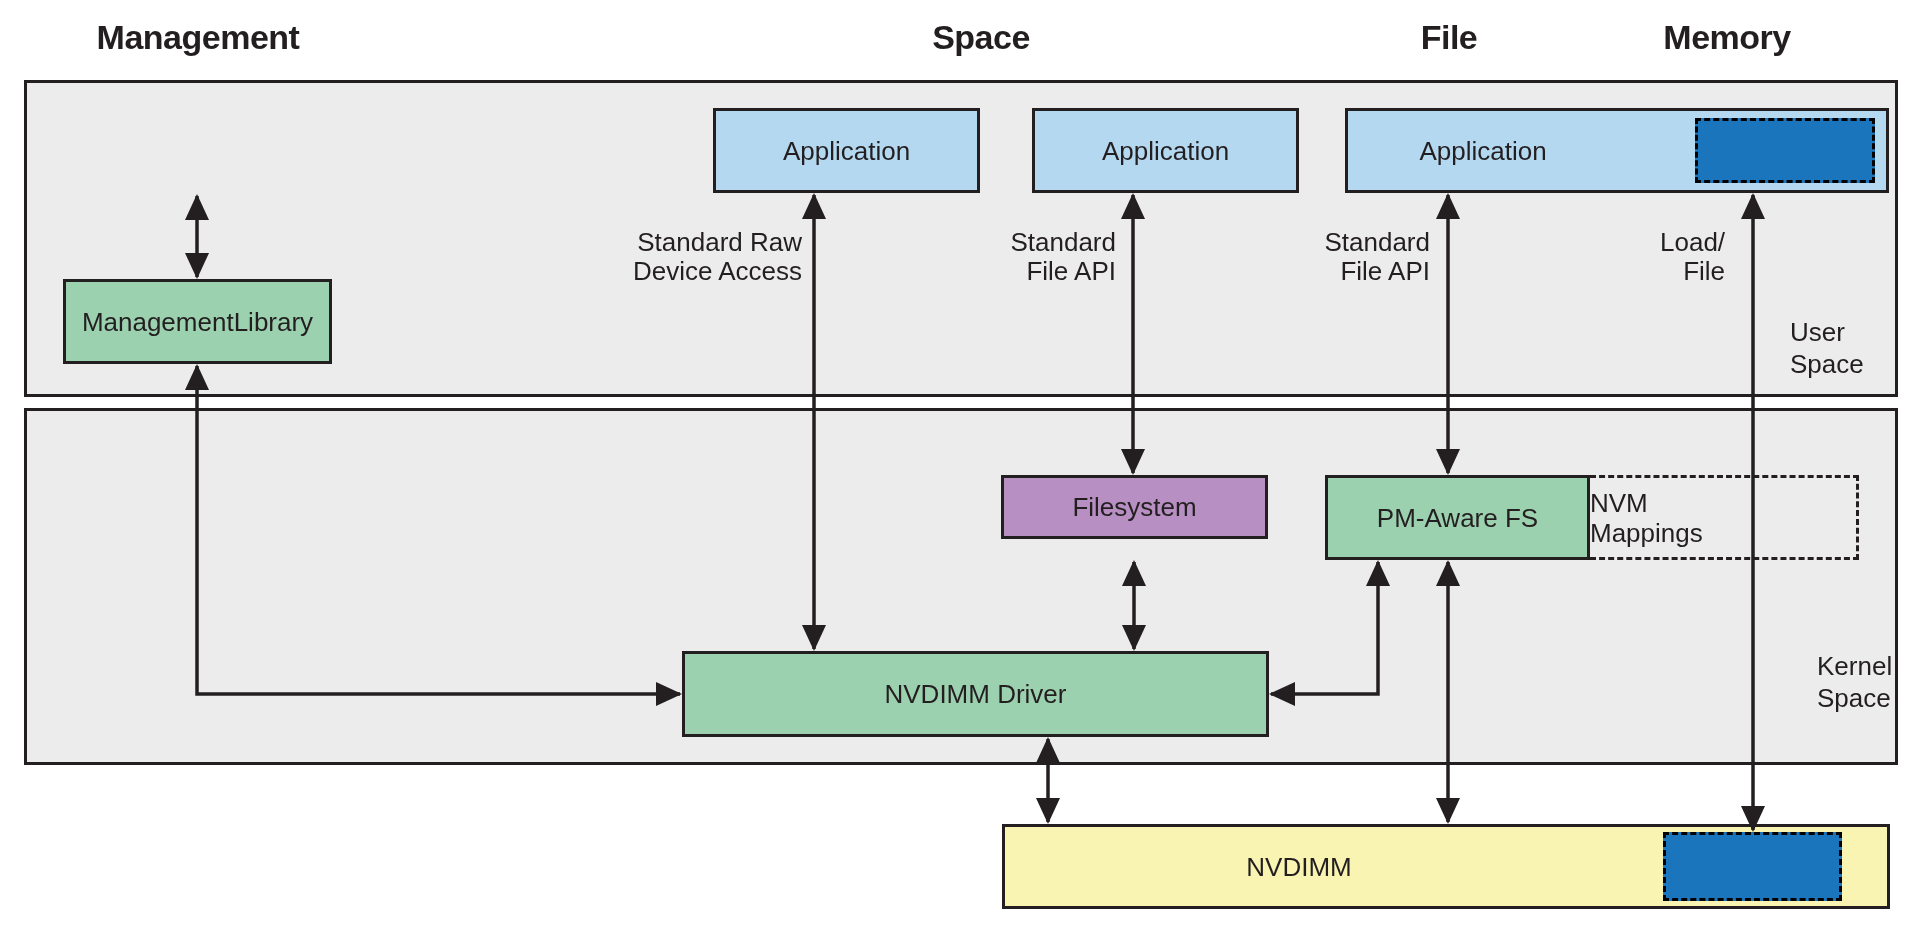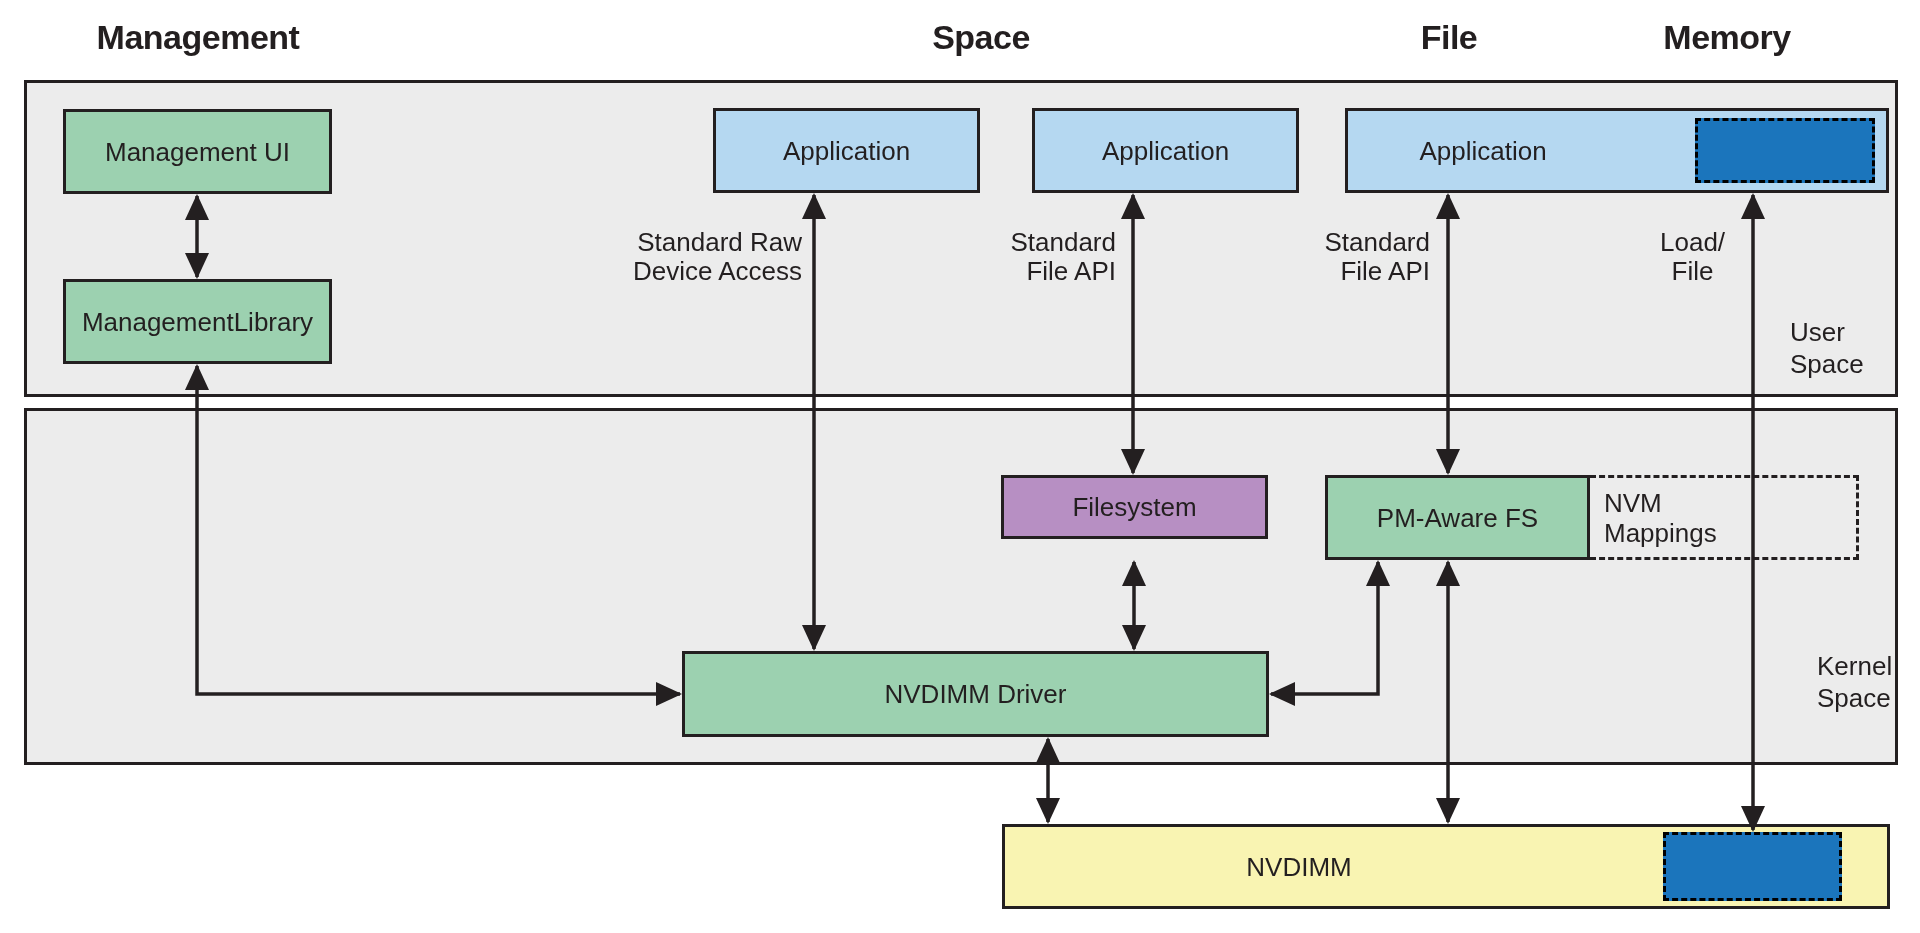--- a/index.html
+++ b/index.html
@@ -31,56 +31,53 @@
   .b-app3{left:1313px; top:108px; width:544px; height:85px; justify-content:flex-start;}
   .app3-label{position:absolute; left:0; top:0; width:270px; height:100%;
     display:flex; align-items:center; justify-content:center;}
   .dashed-blue{position:absolute; background:var(--blue-dark);
     border:3px dashed #000;}
   .b-app3 .dashed-blue{left:347px; top:7px; width:180px; height:65px;}
   .b-filesystem{left:1001px; top:475px; width:267px; height:64px;}
   .b-pmfs{left:1325px; top:475px; width:265px; height:85px;}
   .b-nvmmap{left:1590px; top:475px; width:269px; height:85px;
     background:transparent; border:3px dashed var(--ink); border-left:none;
-    justify-content:flex-start; text-align:left; padding-left:14px;}
+    justify-content:flex-start; text-align:left; }
   .b-driver{left:682px; top:651px; width:587px; height:86px;}
   .b-nvdimm{left:1002px; top:824px; width:888px; height:85px; justify-content:flex-start;}
   .nvdimm-label{position:absolute; left:0; top:0; width:588px; height:100%;
     display:flex; align-items:center; justify-content:center;}
   .b-nvdimm .dashed-blue{left:658px; top:5px; width:179px; height:69px;}
 
   .anno{position:absolute; font-size:26px; line-height:29px; white-space:nowrap;}
   .anno .ln{display:block;}
   .a-stdraw{left:570px; top:228px; width:232px; text-align:right;}
   .a-sfa1{left:980px; top:228px; width:136px; text-align:right;}
   .a-sfa2{left:1294px; top:228px; width:136px; text-align:right;}
-  .a-loadstore{left:1660px; top:228px; text-align:center;}
+  .a-loadstore{left:1660px; top:228px; text-align:right;}
   .a-user{left:1790px; top:316px; line-height:32px;}
   .a-kernel{left:1780px; top:650px; line-height:32px;margin-left:37px;}
 
   svg.arrows{position:absolute; left:0; top:0; pointer-events:none;}
   svg.arrows .sh{stroke:var(--ink); stroke-width:3.5; fill:none;}
   svg.arrows .hd{fill:var(--ink); stroke:none;}
 </style>
 </head>
 <body>
 
 <div class="canvas">
 
   <div class="col-header" style="left:198px">Management</div>
   <div class="col-header" style="left:981px">Space</div>
   <div class="col-header" style="left:1449px">File</div>
   <div class="col-header" style="left:1727px">Memory</div>
 
   <div class="region user"></div>
   <div class="region kernel"></div>
 
-  <div class="box green b-mgmt-ui">
-    <span>Management UI</span>
-  </div>
   <div class="box green b-mgmt-lib">
     <span><span class="ln">Management</span><span class="ln">Library</span></span>
   </div>
   <div class="box bluel b-app1">
     <span>Application</span>
   </div>
   <div class="box bluel b-app2">
     <span>Application</span>
   </div>
   <div class="box bluel b-app3">

